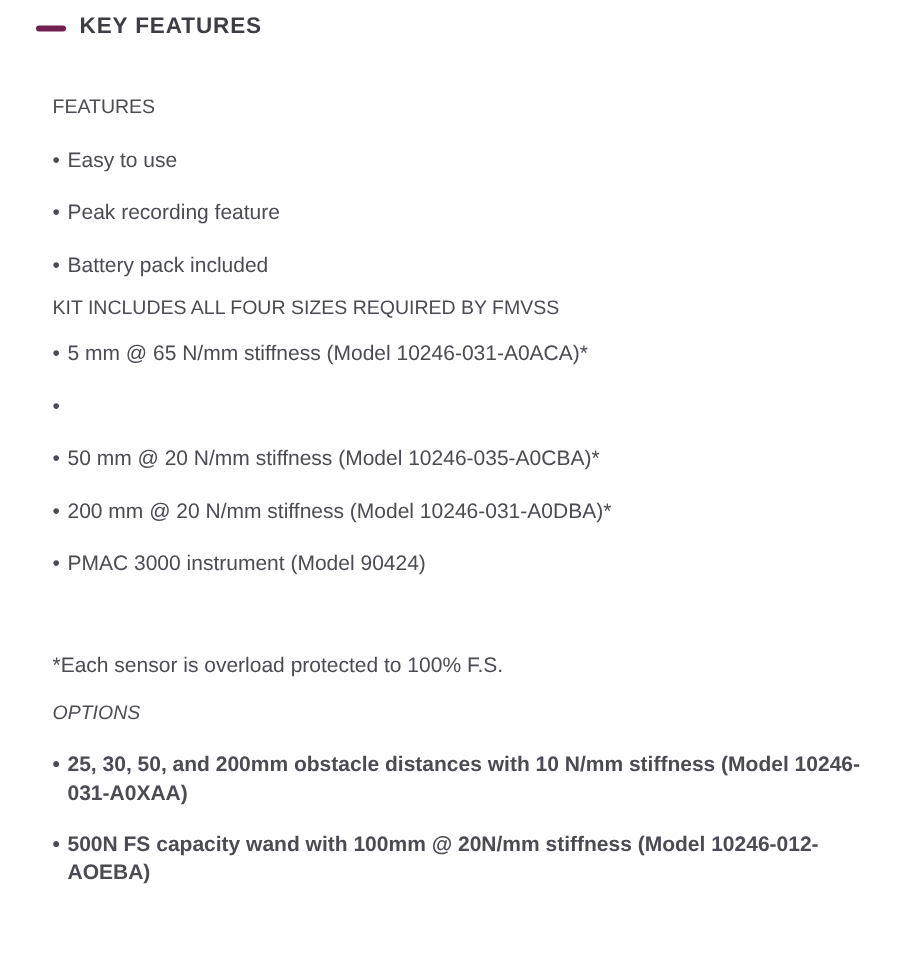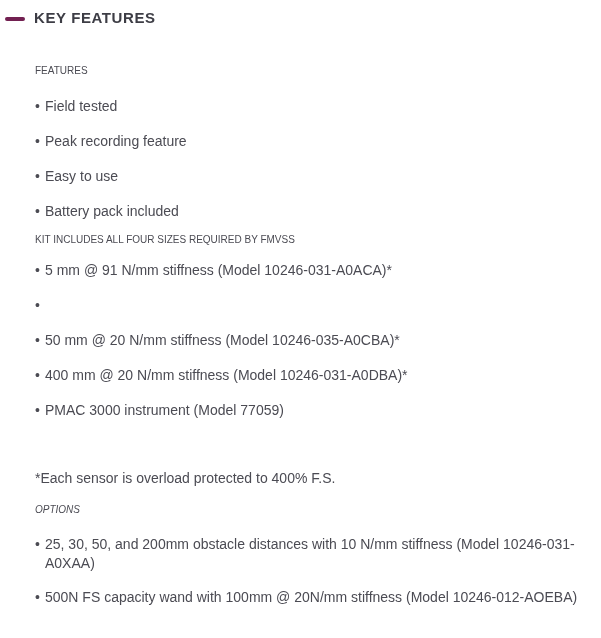--- a/index.html
+++ b/index.html
@@ -17,21 +17,21 @@
   .page {
     position: relative;
     width: 601px;
     height: 638px;
     background: #ffffff;
     overflow: hidden;
   }
   .accordion-header {
     display: flex;
     align-items: center;
-    padding: 8px 0 0 5px;
+    padding: 8px 0 0 24px;
     cursor: pointer;
   }
   .minus-icon {
     display: inline-block;
     width: 20px;
     height: 4px;
     border-radius: 2px;
     background: var(--accent, #722051);
     flex: 0 0 auto;
     margin-top: 1px;
@@ -45,34 +45,34 @@
     color: var(--heading-text, #3d3d45);
   }
   .content {
     margin: 33px 20px 0 35px;
     font-size: 14px;
     line-height: 19px;
     color: var(--body-text, #4b4b53);
   }
   .subhead {
     margin: 0 0 17px 0;
-    font-size: 10px;
+    font-size: 13px;
     line-height: 19px;
     color: var(--body-text, #4b4b53);
   }
   .subhead.kit { margin-bottom: 12px; }
   .subhead.options { margin-bottom: 16px; font-style: italic; }
   .bullet-item {
     display: flex;
     align-items: flex-start;
     margin: 0 0 16px 0;
     line-height: 19px;
   }
   .bullet-item.tight { margin-bottom: 9px; }
-  .bullet-item.opt { margin-bottom: 15px; }
+  .bullet-item.opt { margin-bottom: 15px; font-weight: bold; }
   .bullet {
     flex: 0 0 auto;
     width: 10px;
     line-height: 19px;
   }
   .bullet::before {
     content: "\2022";
     font-size: 14px;
     color: var(--body-text, #4b4b53);
   }
@@ -91,61 +91,57 @@
     <h2 class="section-title">KEY FEATURES</h2>
   </div>
 
   <div class="content">
 
     <p class="subhead">FEATURES</p>
 
     <div>
       <div class="bullet-item">
         <span class="bullet"></span>
-        <span>Field tested</span>
+        <span>Easy to use</span>
       </div>
       <div class="bullet-item">
         <span class="bullet"></span>
         <span>Peak recording feature</span>
-      </div>
-      <div class="bullet-item">
-        <span class="bullet"></span>
-        <span>Easy to use</span>
       </div>
       <div class="bullet-item tight">
         <span class="bullet"></span>
         <span>Battery pack included</span>
       </div>
     </div>
 
     <p class="subhead kit">KIT INCLUDES ALL FOUR SIZES REQUIRED BY FMVSS</p>
 
     <div>
       <div class="bullet-item">
         <span class="bullet"></span>
-        <span>5 mm @ 91 N/mm stiffness (Model 10246-031-A0ACA)*</span>
+        <span>5 mm @ 65 N/mm stiffness (Model 10246-031-A0ACA)*</span>
       </div>
       <div class="bullet-item">
         <span class="bullet"></span>
       </div>
       <div class="bullet-item">
         <span class="bullet"></span>
         <span>50 mm @ 20 N/mm stiffness (Model 10246-035-A0CBA)*</span>
       </div>
       <div class="bullet-item">
         <span class="bullet"></span>
-        <span>400 mm @ 20 N/mm stiffness (Model 10246-031-A0DBA)*</span>
+        <span>200 mm @ 20 N/mm stiffness (Model 10246-031-A0DBA)*</span>
       </div>
       <div class="bullet-item">
         <span class="bullet"></span>
-        <span>PMAC 3000 instrument (Model 77059)</span>
+        <span>PMAC 3000 instrument (Model 90424)</span>
       </div>
     </div>
 
-    <p class="footnote">*Each sensor is overload protected to 400% F.S.</p>
+    <p class="footnote">*Each sensor is overload protected to 100% F.S.</p>
 
     <p class="subhead options">OPTIONS</p>
 
     <div>
       <div class="bullet-item opt">
         <span class="bullet"></span>
         <span>25, 30, 50, and 200mm obstacle distances with 10 N/mm stiffness (Model 10246-031-A0XAA)</span>
       </div>
       <div class="bullet-item opt">
         <span class="bullet"></span>

